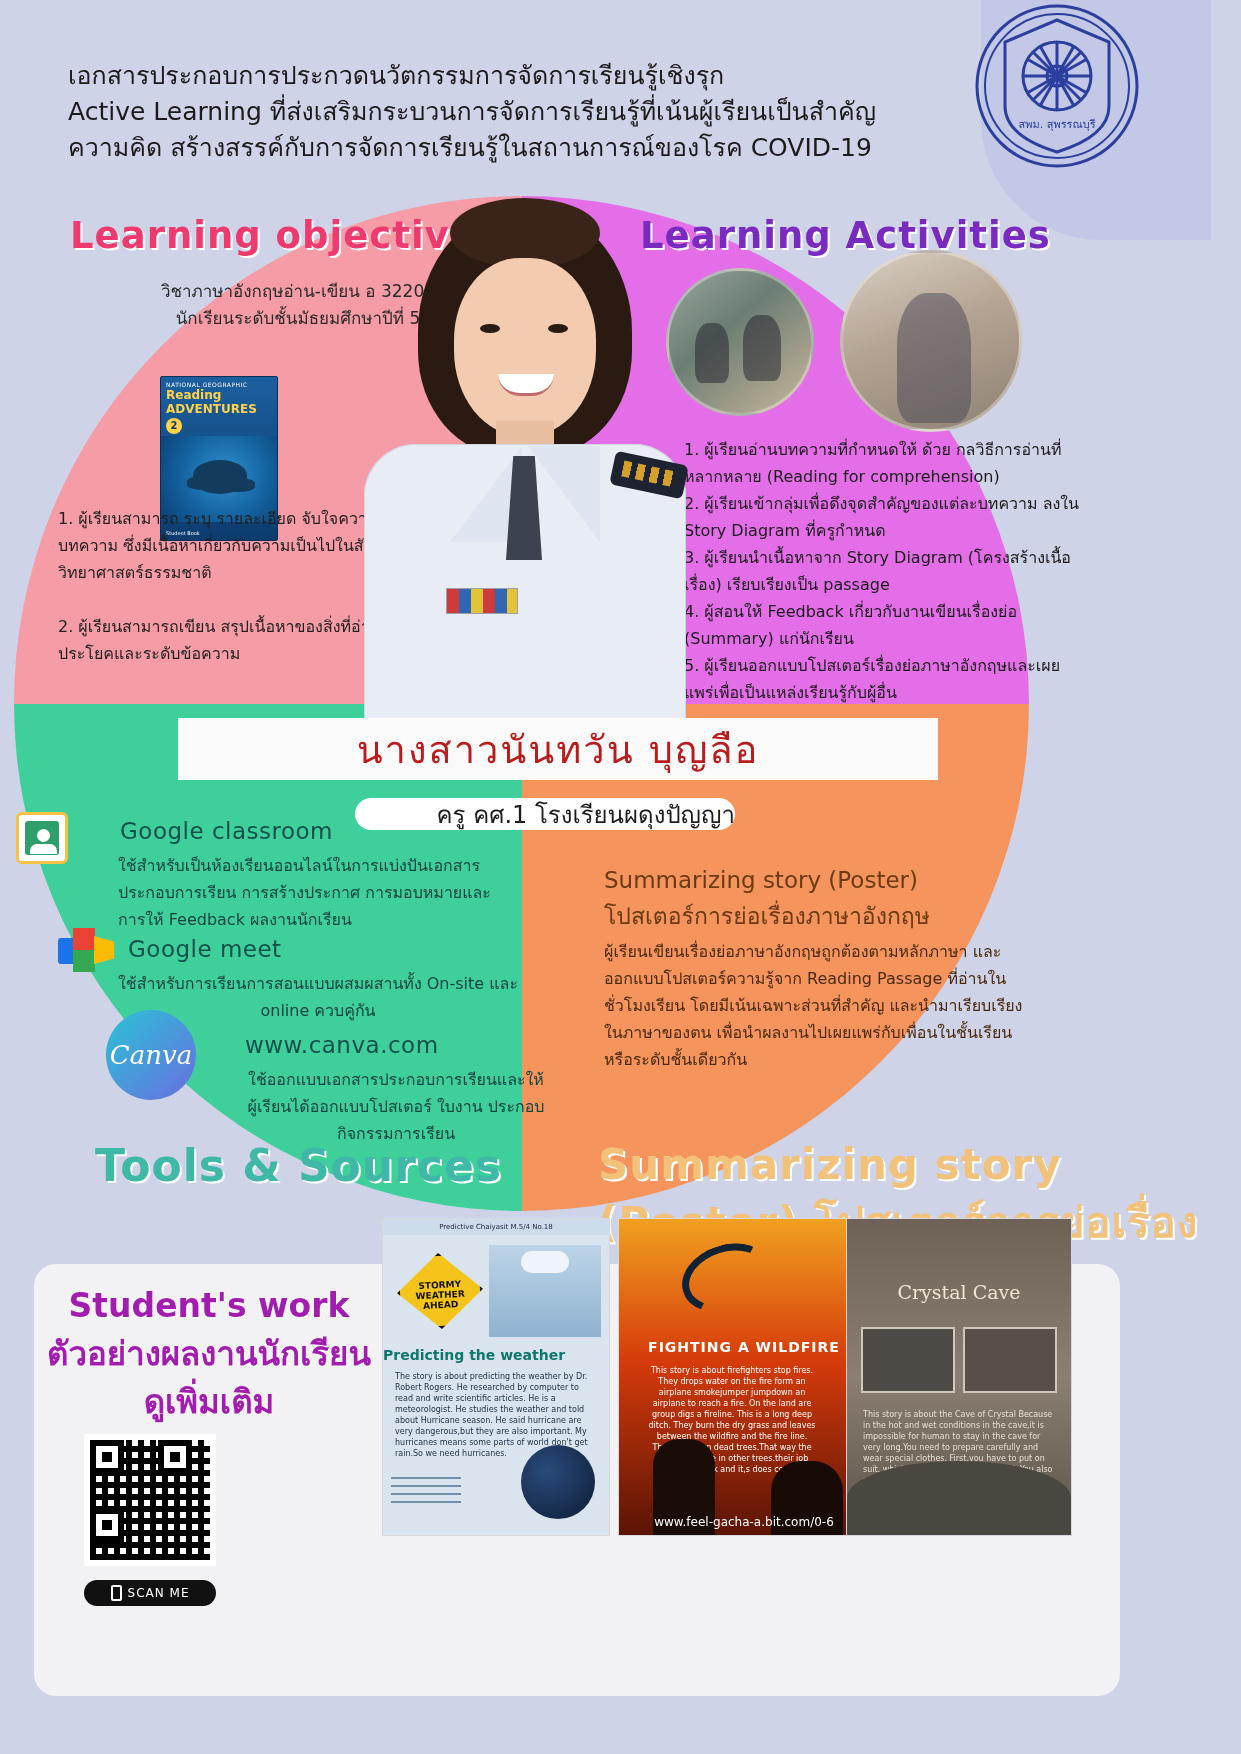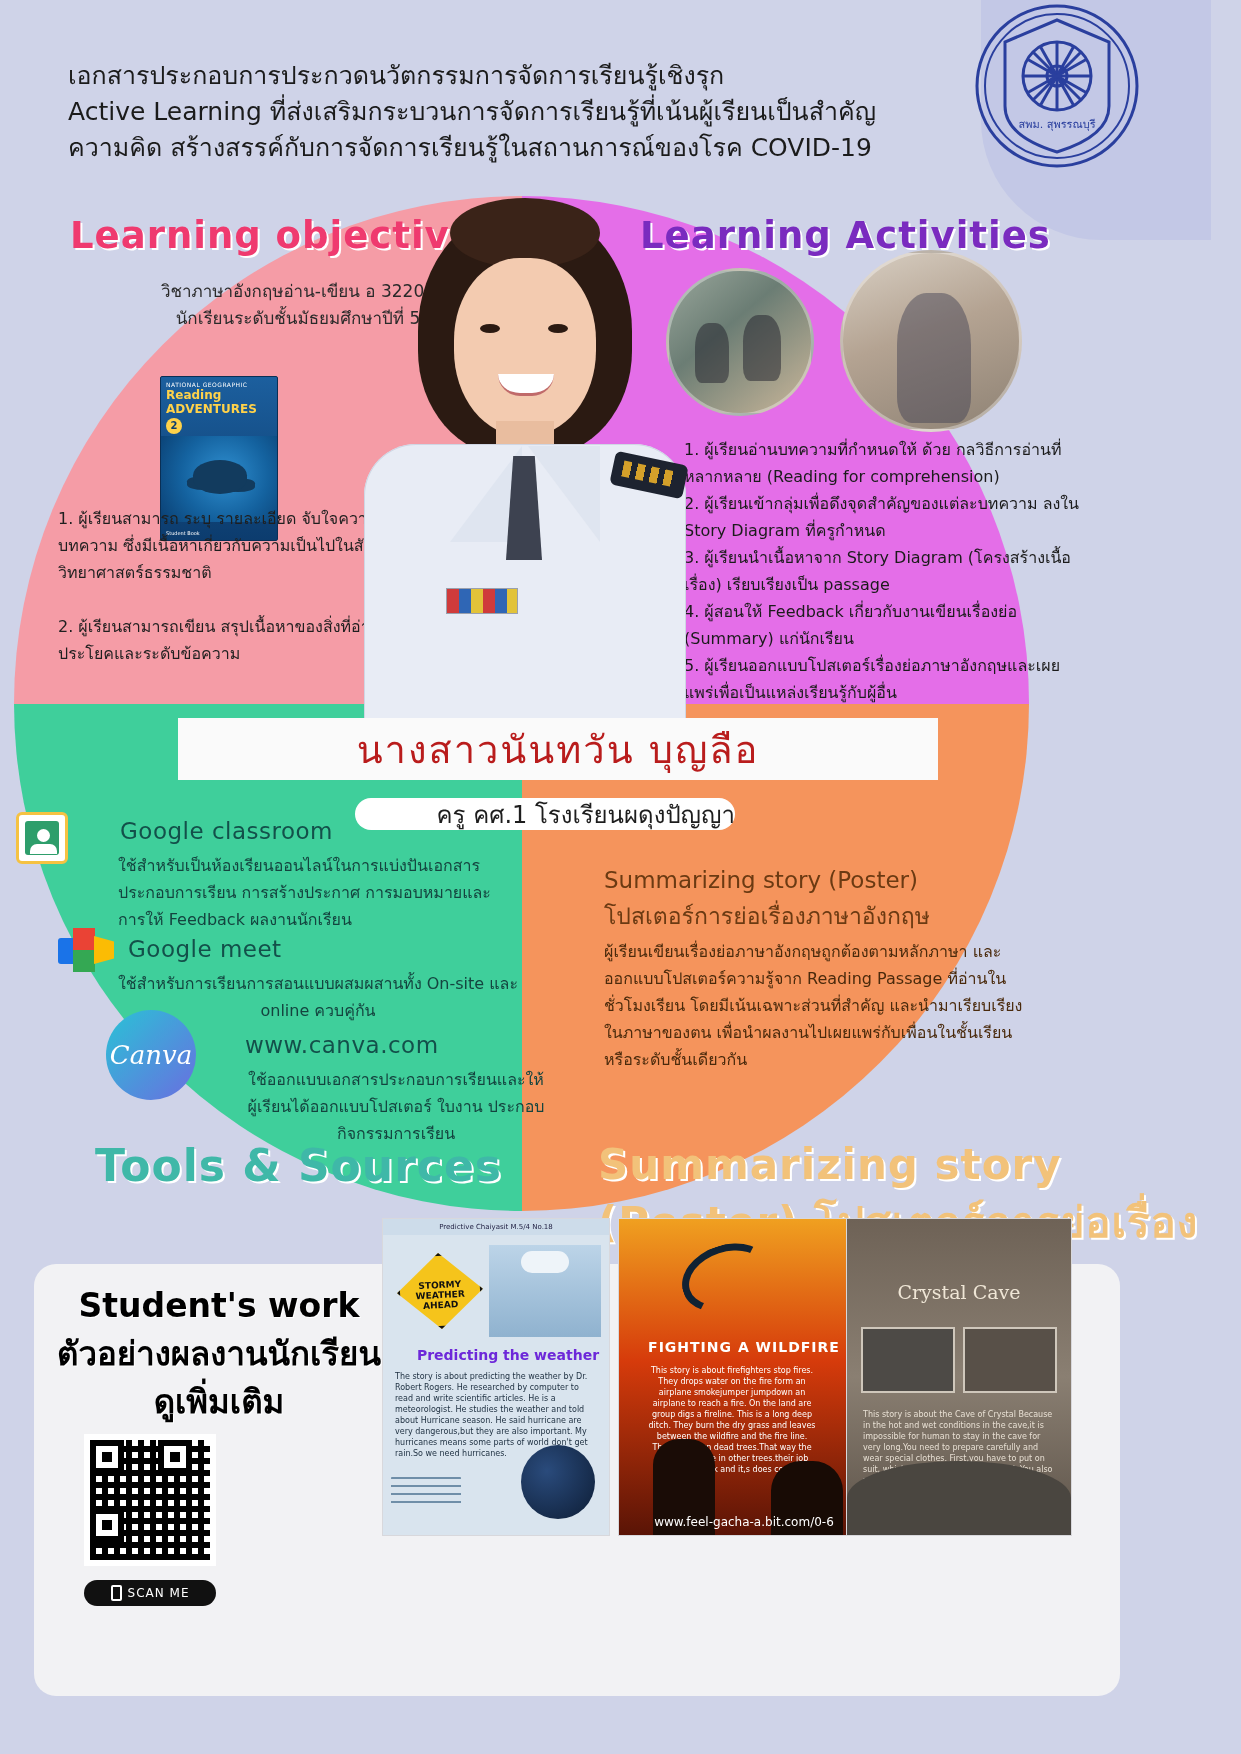--- a/index.html
+++ b/index.html
@@ -226,22 +226,22 @@
     font-size: 16px; line-height: 27px; color: #4a2a0c;
   }
 
   
   #work-panel {
     position: absolute; left: 34px; top: 1264px; width: 1086px; height: 432px;
     background: #f2f2f4; border-radius: 22px;
   }
   #work-title {
     position: absolute; left: 44px; top: 1282px; width: 330px;
-    font-size: 33px; line-height: 48px; color: #000000; text-align: center;
-    font-weight: bold; text-shadow: 1px 1px 0 #fff; margin-left: 10px;
+    font-size: 33px; line-height: 48px; color: #a21caf; text-align: center;
+    font-weight: bold; text-shadow: 1px 1px 0 #fff;
   }
   #qr {
     position: absolute; left: 84px; top: 1434px; width: 132px; height: 132px;
     background:
       repeating-linear-gradient(90deg,#000 0 6px,#fff 6px 12px),
       repeating-linear-gradient(0deg,#000 0 6px,#fff 6px 12px);
     background-blend-mode: multiply;
     border: 6px solid #fff;
   }
   #qr-corner-tl, #qr-corner-tr, #qr-corner-bl {
@@ -270,21 +270,21 @@
   .work-img-cap {
     position: absolute; left: 0; bottom: 6px; width: 100%; text-align: center;
     font-size: 12px; color: #333;
   }
   
   #w1-head { position: absolute; left: 0; top: 0; width: 100%; height: 16px; background:#cddcea; font-size:7px; color:#224; text-align:center; line-height:16px;}
   #w1-sign { position: absolute; left: 14px; top: 34px; width: 86px; height: 76px; background: #f5c41b; transform: rotate(-3deg); border: 3px solid #111; clip-path: polygon(50% 0,100% 50%,50% 100%,0 50%); }
   #w1-sign span { position:absolute; left:0; top:24px; width:100%; text-align:center; font-size:9px; font-weight:bold; color:#111; line-height:10px;}
   #w1-sky { position:absolute; right:8px; top:26px; width:112px; height:92px; background: linear-gradient(#bcd4e8,#8fb2cf); }
   #w1-cloud { position:absolute; right:40px; top:32px; width:48px; height:22px; background:#eef4f9; border-radius:12px; }
-  #w1-title { position:absolute; left:12px; top:128px; width:100%; text-align:center; font-size:14px; font-weight:bold; color:#6d28d9;}
+  #w1-title { position:absolute; left:0; top:128px; width:100%; text-align:left; font-size:14px; font-weight:bold; color:#0f766e;}
   #w1-text { position:absolute; left:12px; top:152px; width:204px; font-size:8px; line-height:11px; color:#1c2e3f;}
   #w1-wave { position:absolute; left:8px; bottom:26px; width:70px; height:34px;
      background: repeating-linear-gradient(0deg,transparent 0 6px,#6f8ea8 6px 8px); border-radius:4px;}
   #w1-globe { position:absolute; right:14px; bottom:16px; width:74px; height:74px; border-radius:50%; background: radial-gradient(circle at 35% 35%,#2a4b7c,#0d1d35);}
   
   #w2-fire { position:absolute; inset:0; background: linear-gradient(#f0a020,#d63b0b 45%,#5a1406 100%); }
   #w2-title { position:absolute; left:0; top:120px; width:100%; text-align:center; font-size:14px; font-weight:bold; color:#fff; letter-spacing:1px;}
   #w2-text { position:absolute; left:28px; top:146px; width:170px; font-size:8px; line-height:11px; color:#fff; text-align:center;}
   #w2-fig { position:absolute; left:34px; bottom:0; width:62px; height:96px; background:#1a0c06; border-radius:26px 26px 0 0;}
   #w2-fig2 { position:absolute; right:26px; bottom:0; width:72px; height:74px; background:#180b05; border-radius:30px 30px 0 0;}

